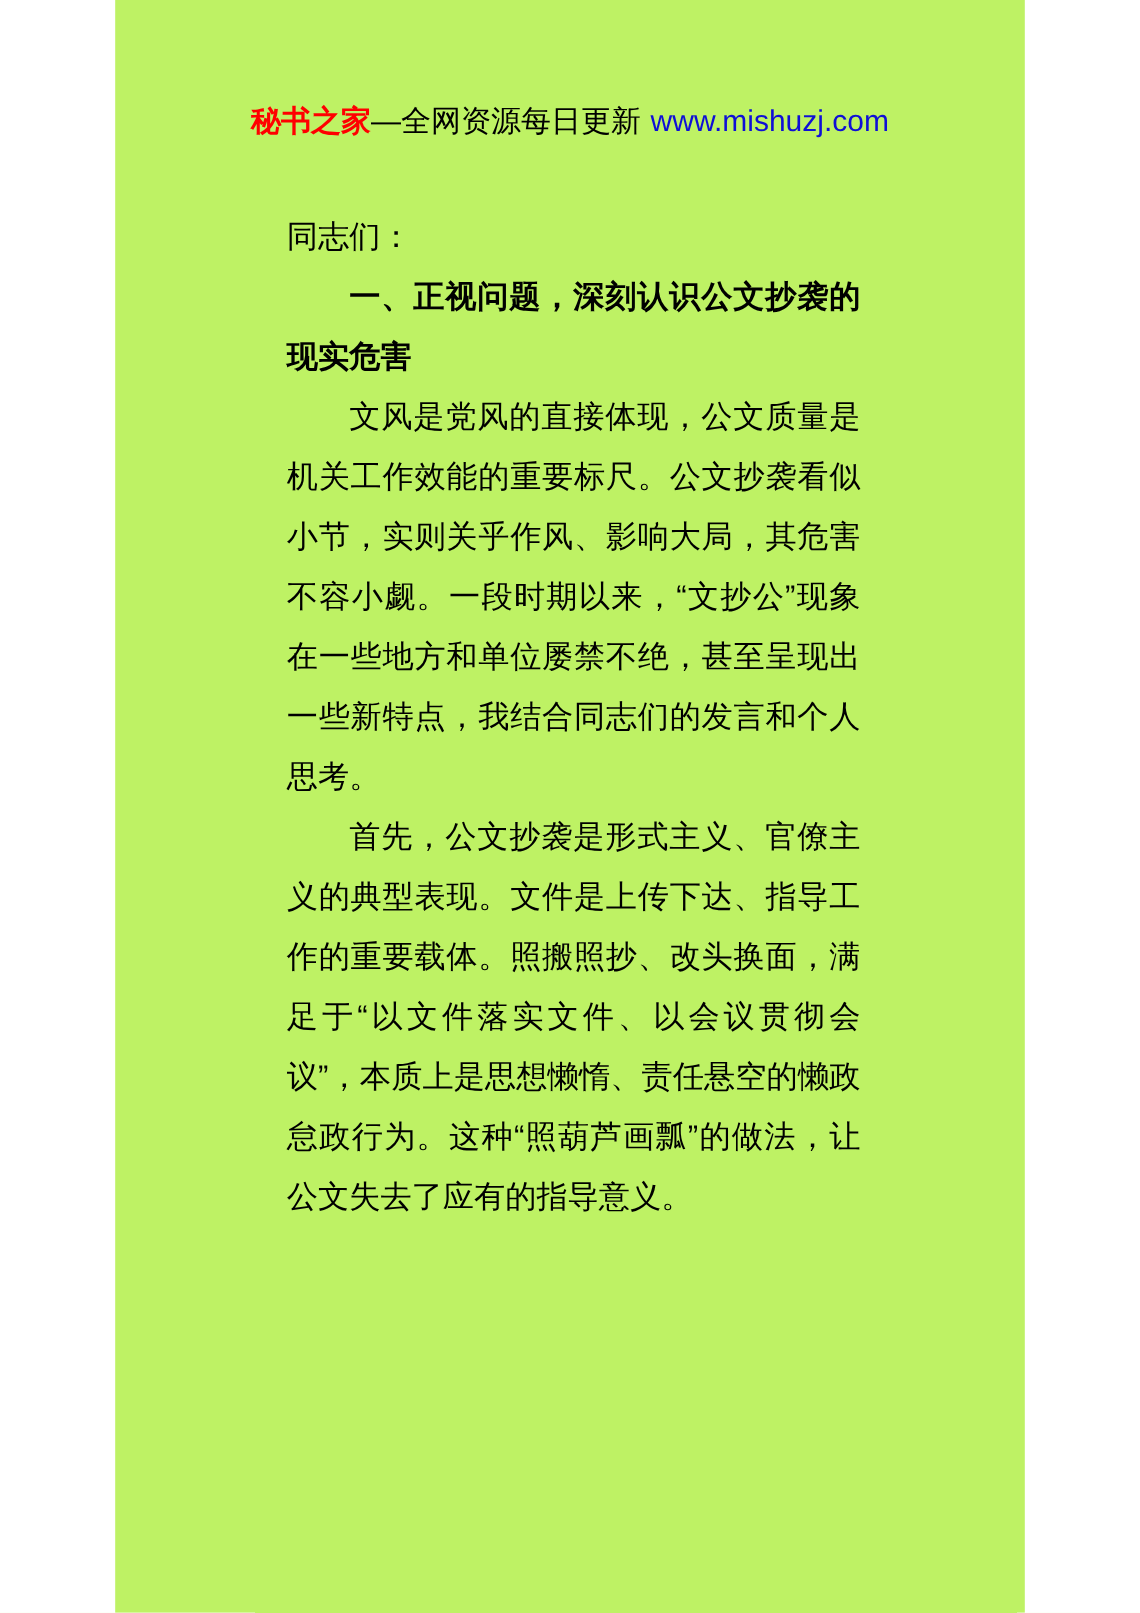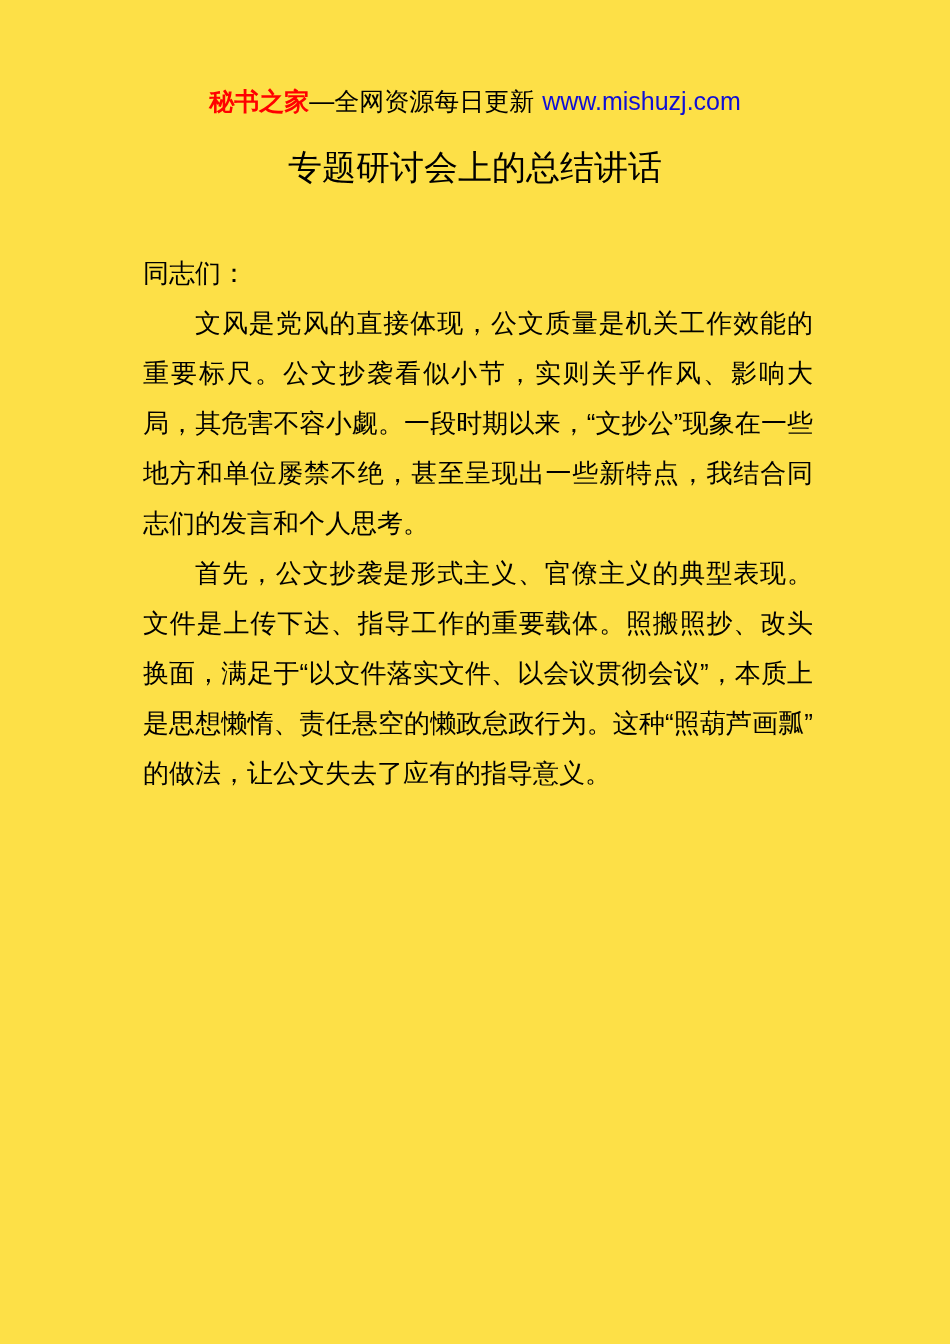--- a/index.html
+++ b/index.html
@@ -1,20 +1,20 @@
 <!DOCTYPE html>
 <html lang="zh"><head>
 <meta charset="utf-8">
 <style>
   html, body { margin: 0; padding: 0; background: #ffffff; }
   .page {
     position: relative;
-    width: 950px;
+    width: 758px;
     height: 1344px;
-    background: #fde047;
+    background: #bef264;
     overflow: hidden;
     font-family: "Liberation Sans", "DejaVu Sans", sans-serif;
     color: #000000;
     margin: 0 auto;
   }
   .doc-header {
     padding-top: 86px;
     text-align: center;
     font-size: 25px;
     line-height: 30px;
@@ -63,22 +63,22 @@
 </head>
 <body>
 
 <div class="page">
 
   <div class="doc-header">
     <span class="brand">秘书之家</span><span class="tagline">—全网资源每日更新</span><span class="site-url">www.mishuzj.com</span>
   </div>
 
   <div class="doc-title">
-    <div>专题研讨会上的总结讲话</div>
   </div>
 
   <div class="doc-body">
     <p class="salutation">同志们：</p>
+    <p class="heading">一、正视问题，深刻认识公文抄袭的现实危害</p>
     <p class="normal">文风是党风的直接体现，公文质量是机关工作效能的重要标尺。公文抄袭看似小节，实则关乎作风、影响大局，其危害不容小觑。一段时期以来，“文抄公”现象在一些地方和单位屡禁不绝，甚至呈现出一些新特点，我结合同志们的发言和个人思考。</p>
     <p class="normal">首先，公文抄袭是形式主义、官僚主义的典型表现。文件是上传下达、指导工作的重要载体。照搬照抄、改头换面，满足于“以文件落实文件、以会议贯彻会议”，本质上是思想懒惰、责任悬空的懒政怠政行为。这种“照葫芦画瓢”的做法，让公文失去了应有的指导意义。</p>
   </div>
 
 </div>
 
 </body></html>

